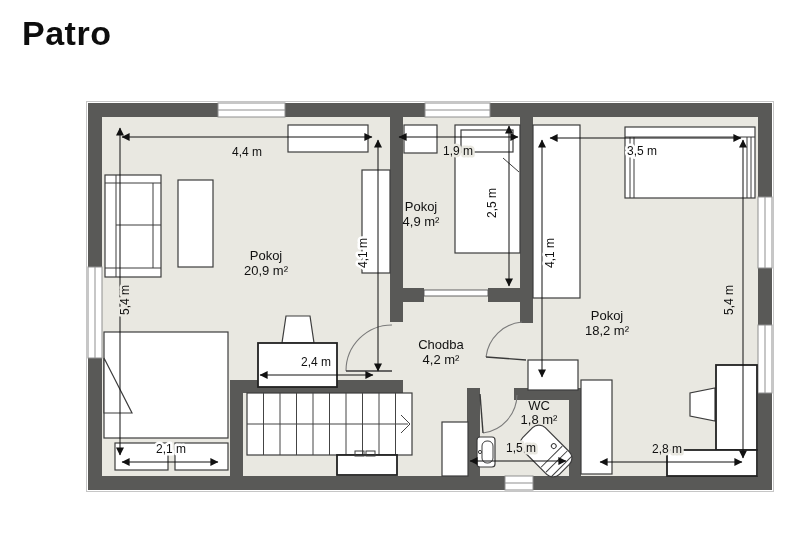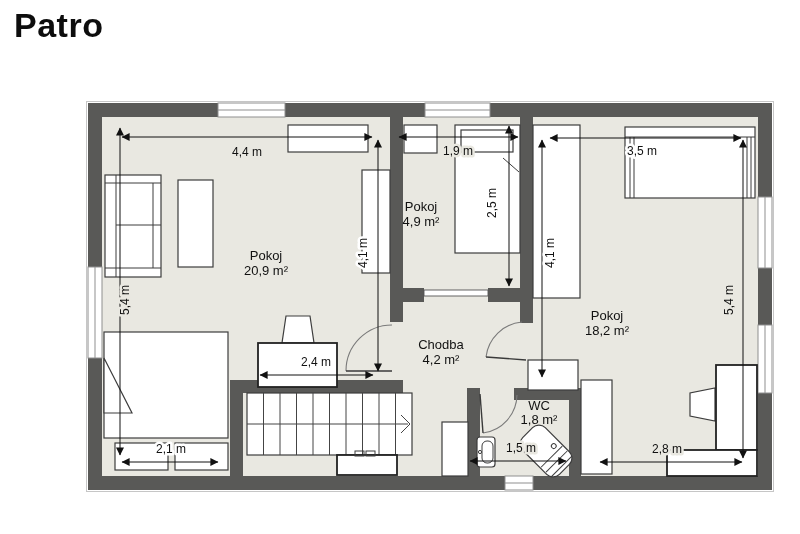--- a/index.html
+++ b/index.html
@@ -1,21 +1,21 @@
 <!DOCTYPE html>
 <html><head>
 <meta charset="utf-8">
 <style>
   html,body { margin:0; padding:0; background:#ffffff; }
   .stage {
     position:relative; width:800px; height:534px; background:#ffffff;
     font-family:"Liberation Sans", sans-serif; overflow:hidden;
   }
   .title {
-    position:absolute; left:14px; top:6px; margin:0;
+    position:absolute; left:14px; top:6px; margin:8px;
     font-size:34px; font-weight:bold; color:#0d0d0d; letter-spacing:0.5px;
     font-family:"Liberation Sans", sans-serif;
   }
   svg { position:absolute; left:0; top:0; }
   .wall { fill:#595957; }
   .floor { fill:#e9e8e1; }
   .win { fill:#ffffff; stroke:#8f8f8f; stroke-width:1; }
   .winline { stroke:#8f8f8f; stroke-width:1; }
   .furn { fill:#ffffff; stroke:#3d3d3d; stroke-width:1.2; }
   .furn-heavy { fill:#ffffff; stroke:#222222; stroke-width:1.8; }

